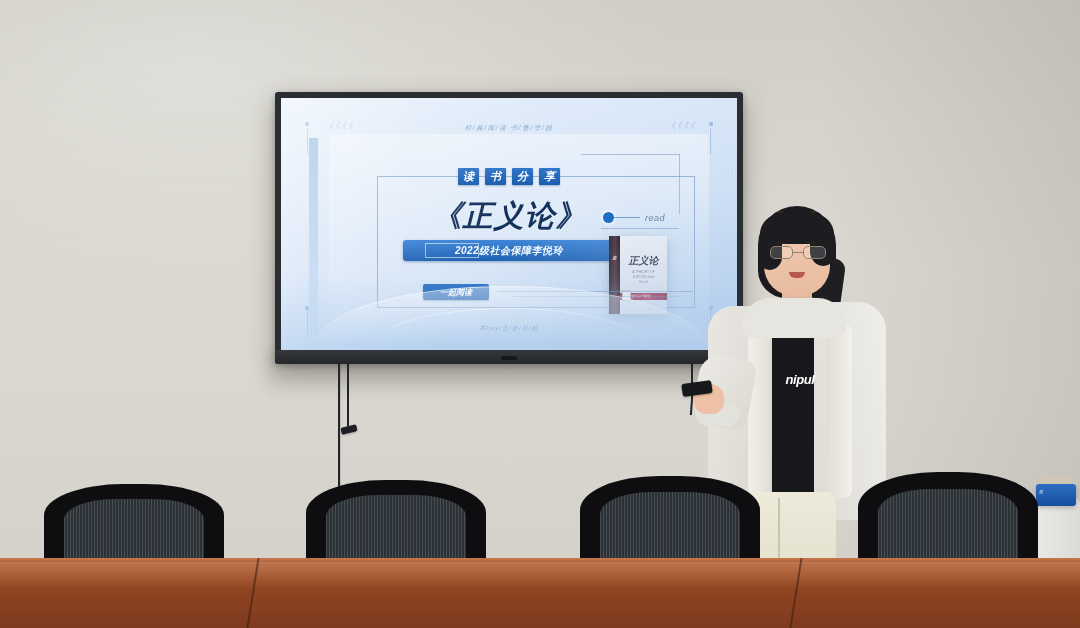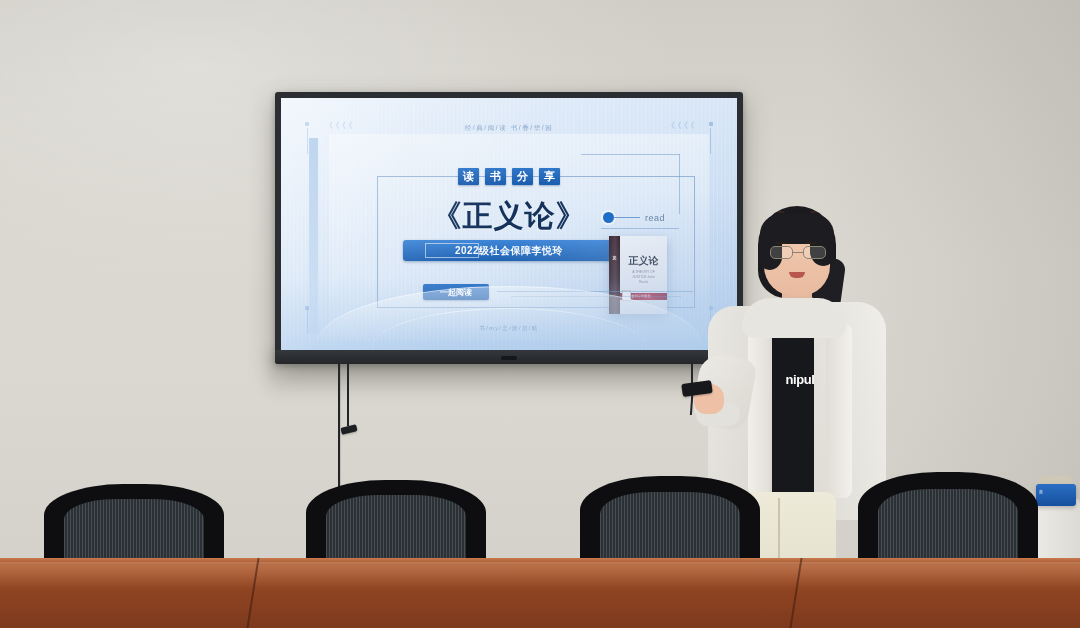--- a/index.html
+++ b/index.html
@@ -2,21 +2,21 @@
 <html><head>
 <meta charset="utf-8">
 <style>
   * { margin:0; padding:0; box-sizing:border-box; }
   html,body { width:1080px; height:628px; overflow:hidden; }
   body {
     font-family:"Liberation Sans", sans-serif;
     background:#d6d4cd;
     position:relative;
   }
-  .scene { position:absolute; inset:0; overflow:hidden; }
+  .scene { position:absolute; inset:0; overflow:hidden;font-style:italic; }
 
   
   .wall {
     position:absolute; left:0; top:0; width:1080px; height:560px;
     background:
       linear-gradient(180deg,#cfcdc5 0%,#d5d3cb 22%,#dad8d0 48%,#d9d7cf 70%,#d4d2ca 100%);
   }
   .wall-sheen {
     position:absolute; left:0; top:0; width:1080px; height:560px;
     background:radial-gradient(ellipse 700px 320px at 18% 12%, rgba(255,255,255,.30), rgba(255,255,255,0) 70%);

